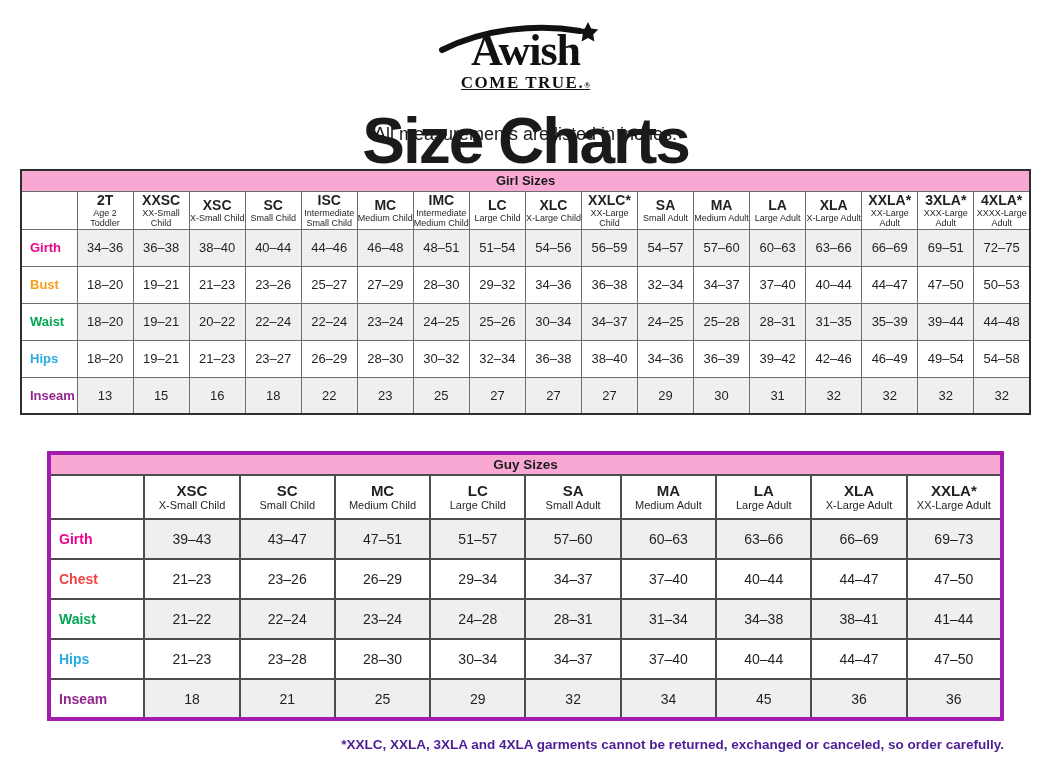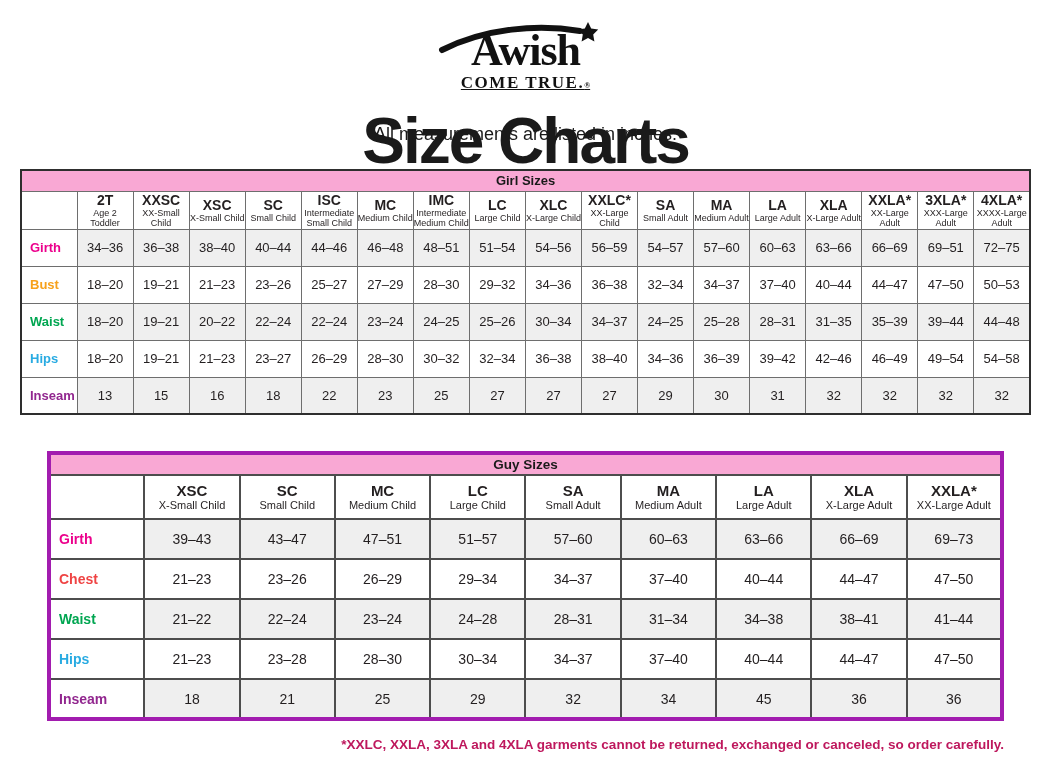--- a/index.html
+++ b/index.html
@@ -89,21 +89,21 @@
   table.guy .head-row { height: 44px; }
   table.guy thead .code { font-size: 15px; }
   table.guy thead .desc { font-size: 11px; }
   table.guy tbody tr { height: 40px; }
   table.guy td { font-size: 14px; }
   table.guy .rowlabel { font-size: 14px; width: 64px; }
 
   
   .footnote {
     width: 957px; margin: 16px auto 0 auto;
-    text-align: right; font-size: 13.5px; font-weight: bold; color: #be185d;
+    text-align: right; font-size: 13.5px; font-weight: bold; color: #4c1d95;
   }
 </style>
 </head>
 <body>
 
 <div class="page">
 
   <div class="header-row">
     <div class="brand">
       <svg class="swoosh" viewBox="0 0 176 34" xmlns="http://www.w3.org/2000/svg" aria-hidden="true">

